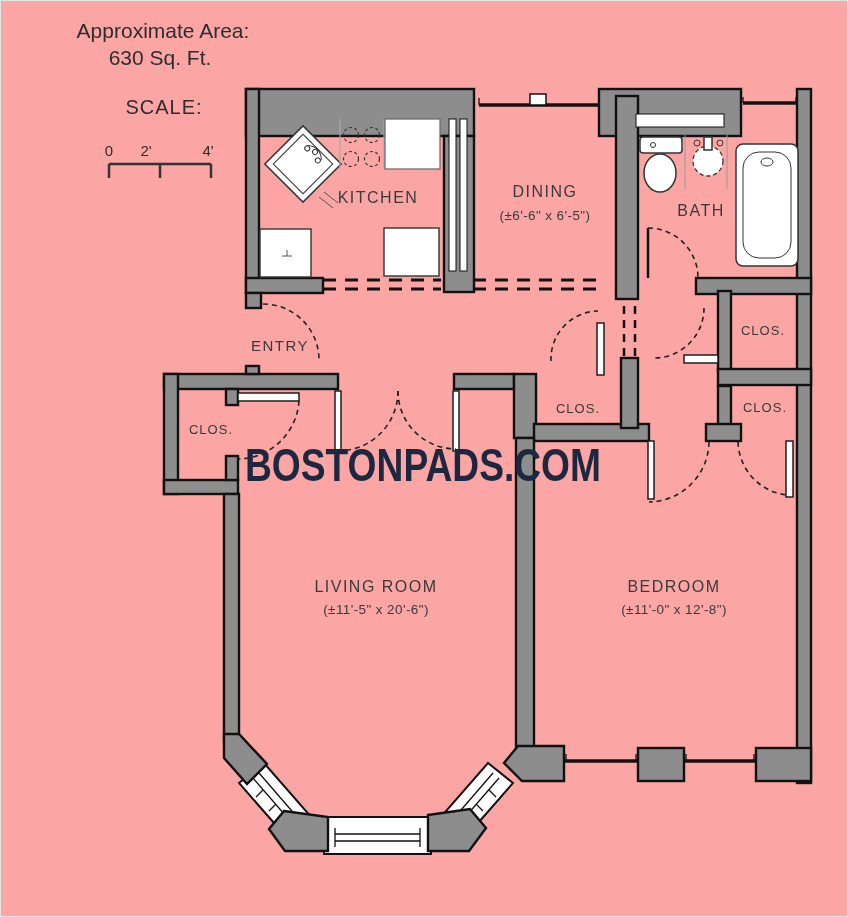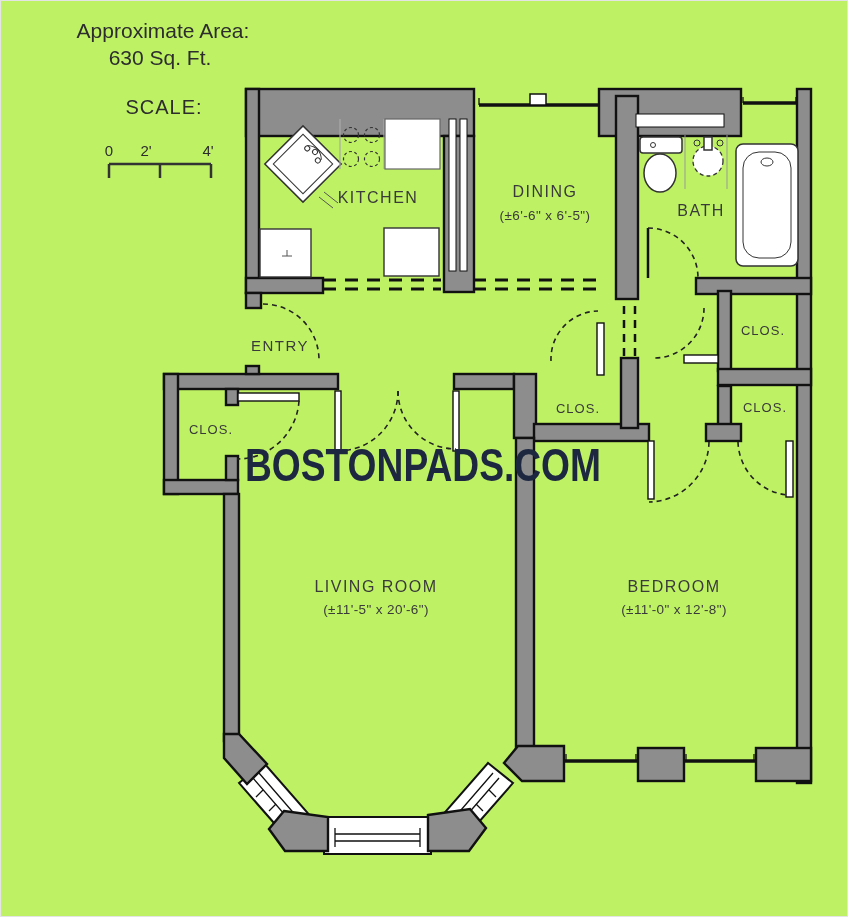--- a/index.html
+++ b/index.html
@@ -1,17 +1,17 @@
 <!DOCTYPE html>
 <html><head>
 <meta charset="utf-8">
 <style>
   html,body{margin:0;padding:0;background:#ffffff;}
   .page{
-    position:relative;width:848px;height:917px;background:#bef264;
+    position:relative;width:848px;height:917px;background:#fca5a5;
     font-family:"Liberation Sans","DejaVu Sans",sans-serif;
     border:1px solid #e4e4e4;box-sizing:border-box;overflow:hidden;
   }
   svg{display:block}
   text{font-family:"Liberation Sans","DejaVu Sans",sans-serif;}
   .hdr{font-size:21px;text-anchor:middle;}
   .scale-hdr{font-size:20px;letter-spacing:1px;text-anchor:middle;}
   .tick{font-size:15px;text-anchor:middle;}
   .room-label{font-size:16px;letter-spacing:1.5px;text-anchor:middle;}
   .dim-label{font-size:13.5px;letter-spacing:.4px;text-anchor:middle;}

